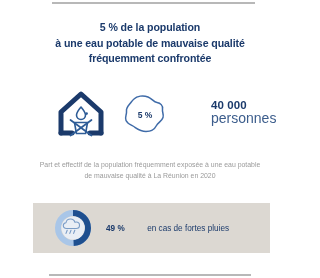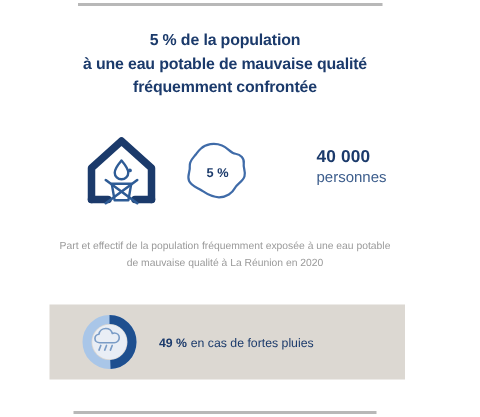--- a/index.html
+++ b/index.html
@@ -101,21 +101,21 @@
     margin-left: 31px;
   }
   .count-value {
     font-size: 11.5px;
     font-weight: bold;
     color: #1b3a6b;
     line-height: 14px;
     letter-spacing: 0.1px;
   }
   .count-unit {
-    font-size: 10px;
+    font-size: 14px;
     font-weight: normal;
     color: #3c5d8c;
     line-height: 13px;
   }
 
   
   .caption {
     position: absolute;
     left: 18px;
     top: 160px;
@@ -155,20 +155,21 @@
     font-size: 8.2px;
     color: #1b3a6b;
     white-space: nowrap;
   }
   .banner-text .pct {
     font-weight: bold;
     margin-right: 2.5px;
   }
   .banner-text .rest {
     font-weight: normal;
+    margin-left: 20px;
   }
 </style>
 </head>
 <body>
 
 <div class="page">
 
   <div class="divider-top"></div>
 
   <div class="title">

